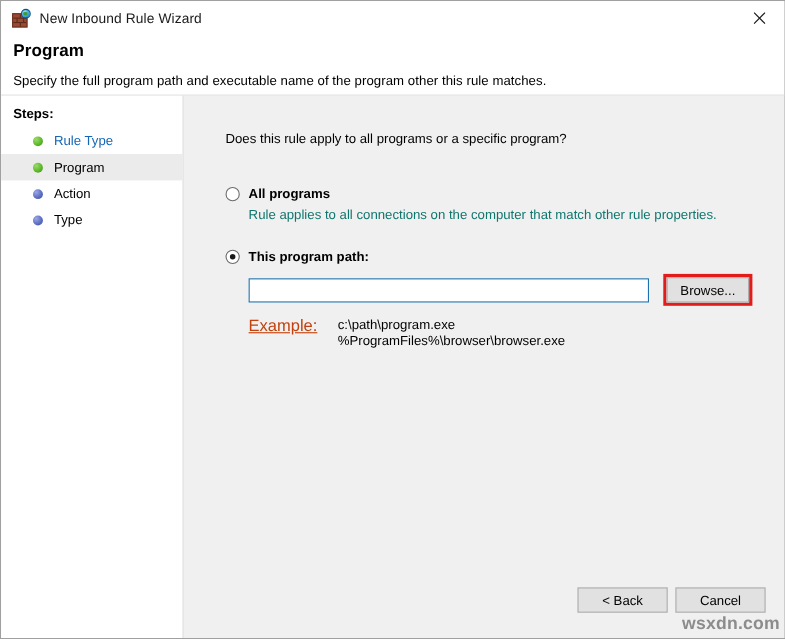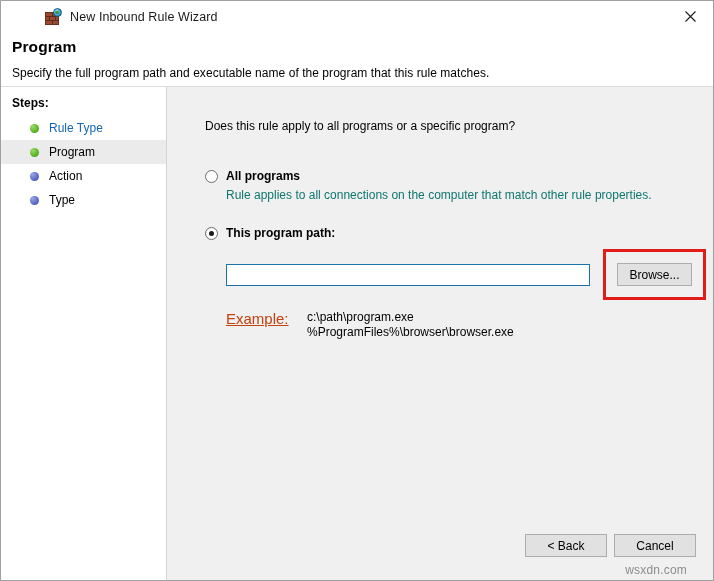--- a/index.html
+++ b/index.html
@@ -28,21 +28,20 @@
   }
 
   
   .titlebar {
     height: 31px;
     min-height: 31px;
     background: #ffffff;
     display: flex;
     align-items: center;
     position: relative;
-    padding-left: 34px;
   }
   .title-icon {
     width: 18px;
     height: 18px;
     margin-left: 9px;
     margin-right: 8px;
     position: relative;
     flex: none;
   }
   .title-text {
@@ -201,21 +200,21 @@
     background: #ffffff;
     font-family: "Liberation Sans", sans-serif;
     font-size: 12px;
     color: #000000;
     padding: 0 4px;
     outline: none;
   }
   .browse-wrap {
     border: 3px solid #e21b1b;
     margin-left: 13px;
-    padding: 11px;
+    padding: 0;
     display: inline-block;
     line-height: 0;
   }
   .browse-btn {
     width: 75px;
     height: 23px;
     box-sizing: border-box;
     background: #e1e1e1;
     border: 1px solid #adadad;
     font-family: "Liberation Sans", sans-serif;
@@ -259,25 +258,26 @@
     cursor: pointer;
     margin-left: 7px;
   }
   .nav-btn.focused {
     border: 2px solid #0078d7;
     background: #e1e1e1;
   }
 
   .watermark {
     position: absolute;
-    right: 26px;
+    right: 4px;
     bottom: 3px;
-    font-size: 12px;
+    font-size: 16px;
     color: #8c8c8c;
     letter-spacing: 0.2px;
+    font-weight: bold;
   }
 
   
   .fw-wall {
     position: absolute;
     left: 1px;
     top: 4px;
     width: 14px;
     height: 13px;
     background: #9b4a32;
@@ -342,21 +342,21 @@
     <div class="close-btn">
       <svg width="11" height="11" viewBox="0 0 11 11" aria-hidden="true">
         <line x1="0.5" y1="0.5" x2="10.5" y2="10.5" stroke="#1a1a1a" stroke-width="1.1"></line>
         <line x1="10.5" y1="0.5" x2="0.5" y2="10.5" stroke="#1a1a1a" stroke-width="1.1"></line>
       </svg>
     </div>
   </div>
 
   <div class="header">
     <div class="header-title">Program</div>
-    <div class="header-sub">Specify the full program path and executable name of the program that this rule matches.</div>
+    <div class="header-sub">Specify the full program path and executable name of the program other this rule matches.</div>
   </div>
 
   <div class="body">
 
     <div class="sidebar">
       <div class="steps-label">Steps:</div>
 
       <div class="step-row">
         <span class="bullet done"></span>
         <span class="step-label link">Rule Type</span>

